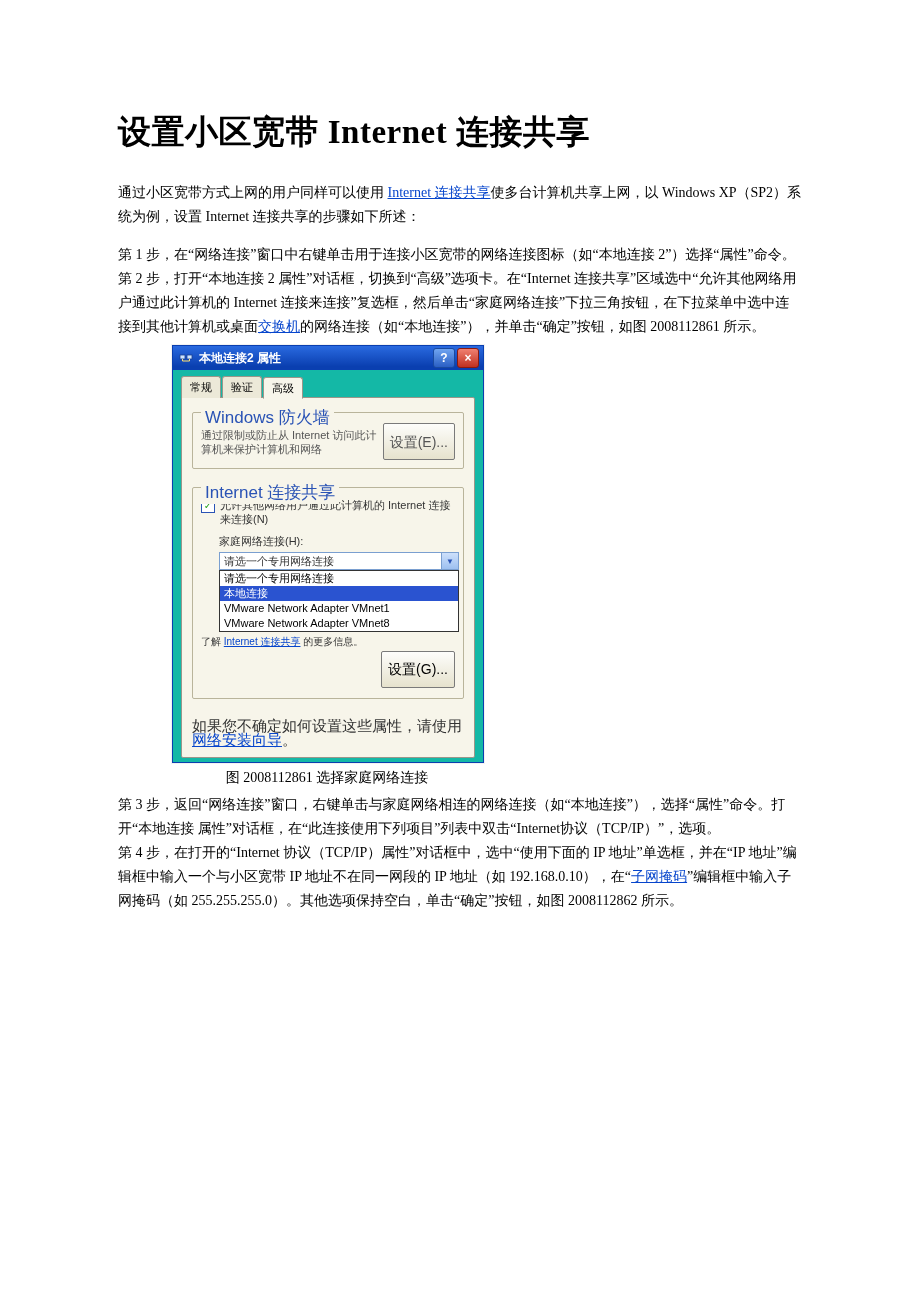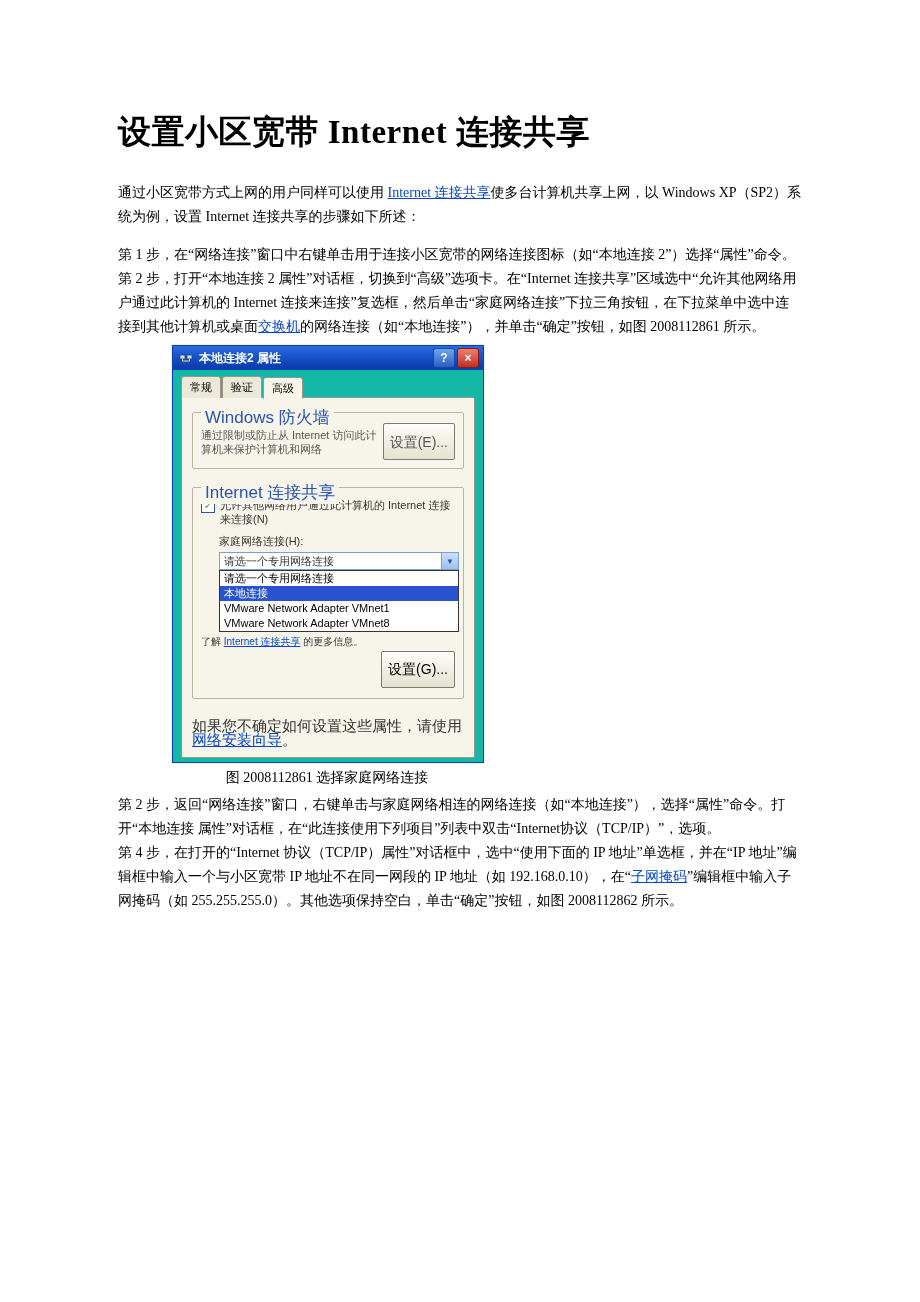--- a/index.html
+++ b/index.html
@@ -346,19 +346,19 @@
             <a class="link" href="#">网络安装向导</a>。
           </div>
         </div>
       </div>
 
     </div>
 
     <div class="caption">图 2008112861 选择家庭网络连接</div>
   </div>
 
-  <p class="para">第 2 步，返回“网络连接”窗口，右键单击与家庭网络相连的网络连接（如“本地连接”），选择“属性”命令。打开“本地连接 属性”对话框，在“此连接使用下列项目”列表中双击“Internet协议（TCP/IP）”，选项。</p>
+  <p class="para">第 3 步，返回“网络连接”窗口，右键单击与家庭网络相连的网络连接（如“本地连接”），选择“属性”命令。打开“本地连接 属性”对话框，在“此连接使用下列项目”列表中双击“Internet协议（TCP/IP）”，选项。</p>
 
   <p class="para">
     <span>第 4 步，在打开的“Internet 协议（TCP/IP）属性”对话框中，选中“使用下面的 IP 地址”单选框，并在“IP 地址”编辑框中输入一个与小区宽带 IP 地址不在同一网段的 IP 地址（如 192.168.0.10），在“</span><a class="link" href="#">子网掩码</a><span>”编辑框中输入子网掩码（如 255.255.255.0）。其他选项保持空白，单击“确定”按钮，如图 2008112862 所示。</span>
   </p>
 
 </div>
 
 </body></html>

